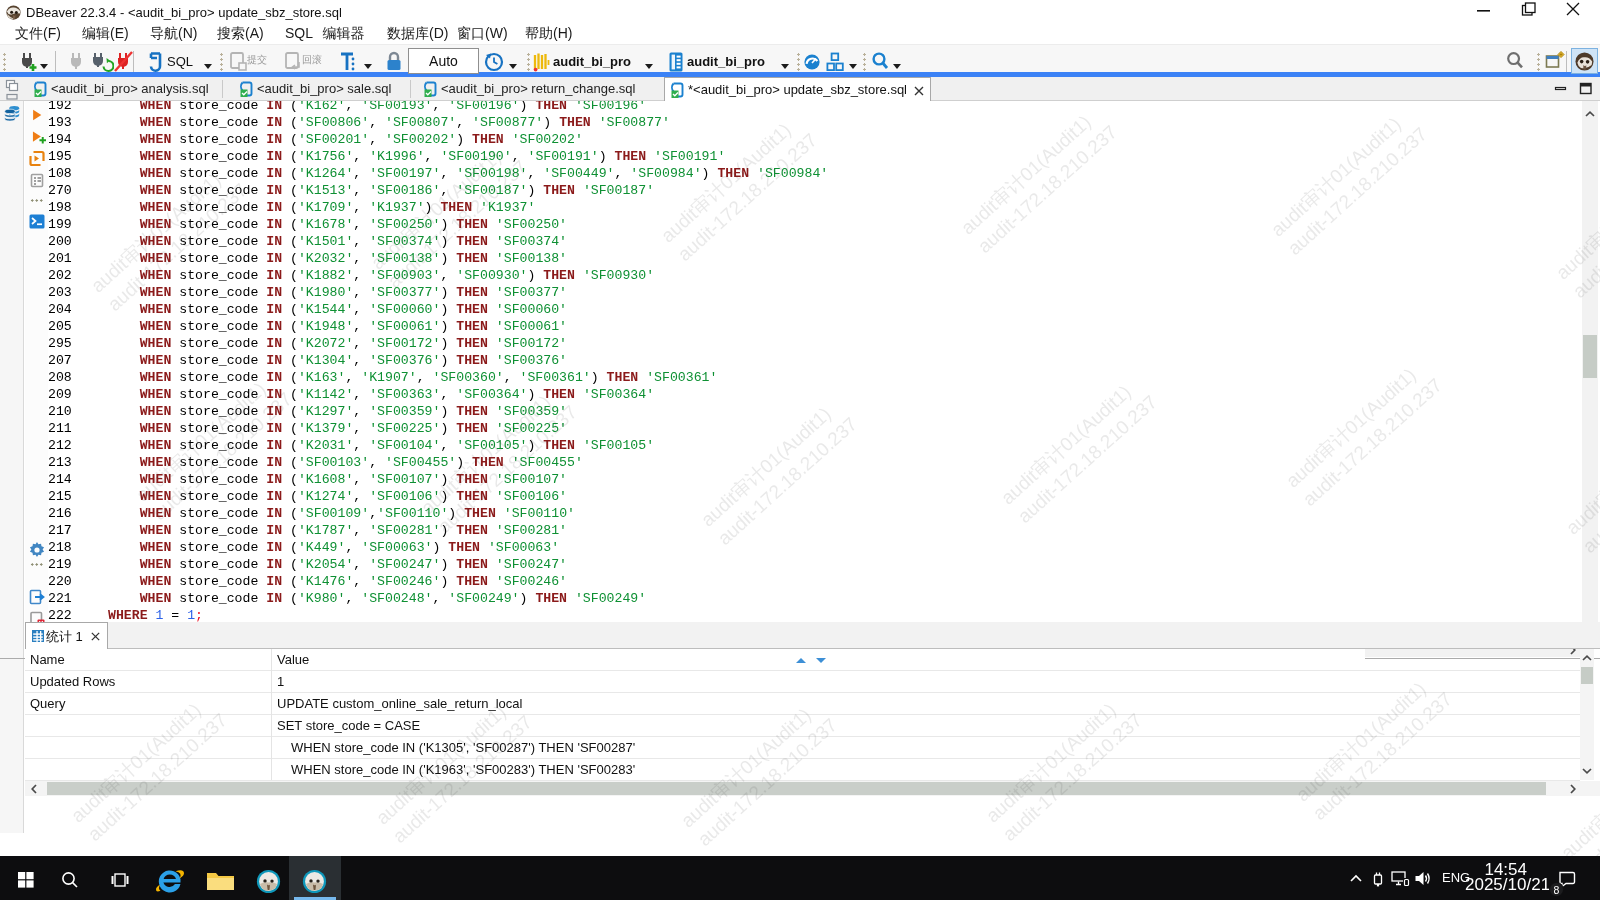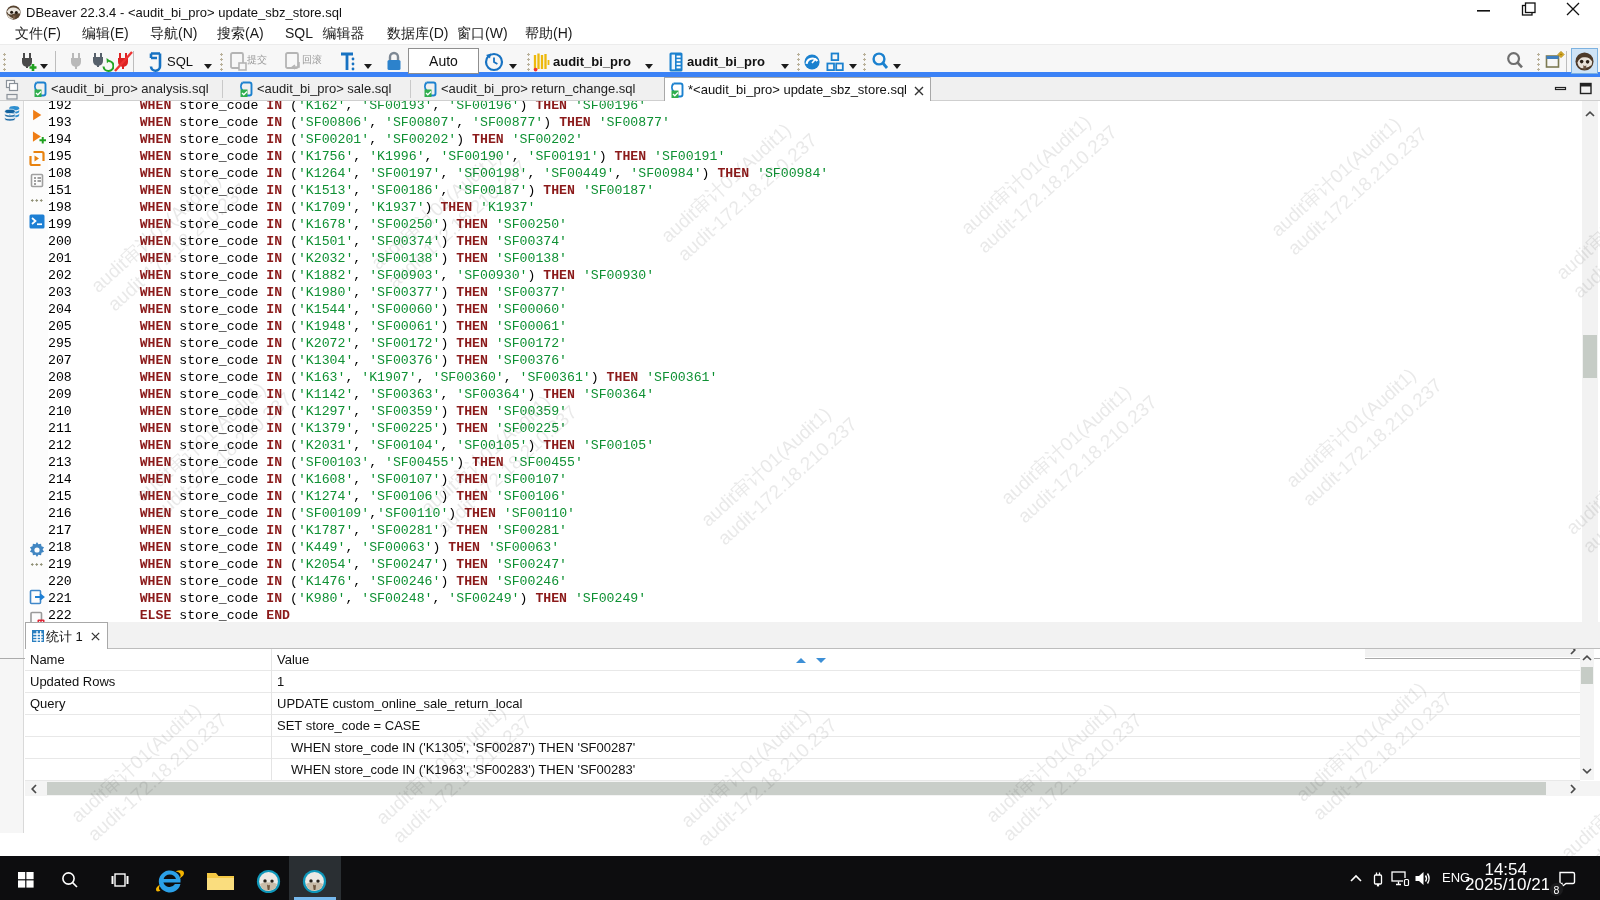--- a/index.html
+++ b/index.html
@@ -364,21 +364,21 @@
 </div>
 
 <div id="editor">
   <div id="edinner">
     <div id="lnums">
 <div class="ln">192</div>
           <div class="ln">193</div>
           <div class="ln">194</div>
           <div class="ln">195</div>
           <div class="ln">108</div>
-          <div class="ln">151</div>
+          <div class="ln">270</div>
           <div class="ln">198</div>
           <div class="ln">199</div>
           <div class="ln">200</div>
           <div class="ln">201</div>
           <div class="ln">202</div>
           <div class="ln">203</div>
           <div class="ln">204</div>
           <div class="ln">205</div>
           <div class="ln">295</div>
           <div class="ln">207</div>
@@ -423,21 +423,20 @@
           <div class="cl">    <b>WHEN</b> store_code <b>IN</b> (<i>'K2031'</i>, <i>'SF00104'</i>, <i>'SF00105'</i>) <b>THEN</b> <i>'SF00105'</i></div>
           <div class="cl">    <b>WHEN</b> store_code <b>IN</b> (<i>'SF00103'</i>, <i>'SF00455'</i>) <b>THEN</b> <i>'SF00455'</i></div>
           <div class="cl">    <b>WHEN</b> store_code <b>IN</b> (<i>'K1608'</i>, <i>'SF00107'</i>) <b>THEN</b> <i>'SF00107'</i></div>
           <div class="cl">    <b>WHEN</b> store_code <b>IN</b> (<i>'K1274'</i>, <i>'SF00106'</i>) <b>THEN</b> <i>'SF00106'</i></div>
           <div class="cl">    <b>WHEN</b> store_code <b>IN</b> (<i>'SF00109'</i>,<i>'SF00110'</i>) <b>THEN</b> <i>'SF00110'</i></div>
           <div class="cl">    <b>WHEN</b> store_code <b>IN</b> (<i>'K1787'</i>, <i>'SF00281'</i>) <b>THEN</b> <i>'SF00281'</i></div>
           <div class="cl">    <b>WHEN</b> store_code <b>IN</b> (<i>'K449'</i>, <i>'SF00063'</i>) <b>THEN</b> <i>'SF00063'</i></div>
           <div class="cl">    <b>WHEN</b> store_code <b>IN</b> (<i>'K2054'</i>, <i>'SF00247'</i>) <b>THEN</b> <i>'SF00247'</i></div>
           <div class="cl">    <b>WHEN</b> store_code <b>IN</b> (<i>'K1476'</i>, <i>'SF00246'</i>) <b>THEN</b> <i>'SF00246'</i></div>
           <div class="cl">    <b>WHEN</b> store_code <b>IN</b> (<i>'K980'</i>, <i>'SF00248'</i>, <i>'SF00249'</i>) <b>THEN</b> <i>'SF00249'</i></div>
-          <div class="cl">    <b>ELSE</b> store_code <b>END</b></div>
           <div class="cl"><b>WHERE</b> <u>1</u> = <u>1</u><v>;</v></div>
     </div>
   </div>
 </div>
 
 <div id="edvs">
   <svg class="abs" style="left:3px;top:10px" width="10" height="6" viewBox="0 0 10 6">
         <path d="M1 5 L5 1.2 9 5" fill="none" stroke="#4a4a4a" stroke-width="1.7"></path>
       </svg>
   <div class="thumb"></div>

